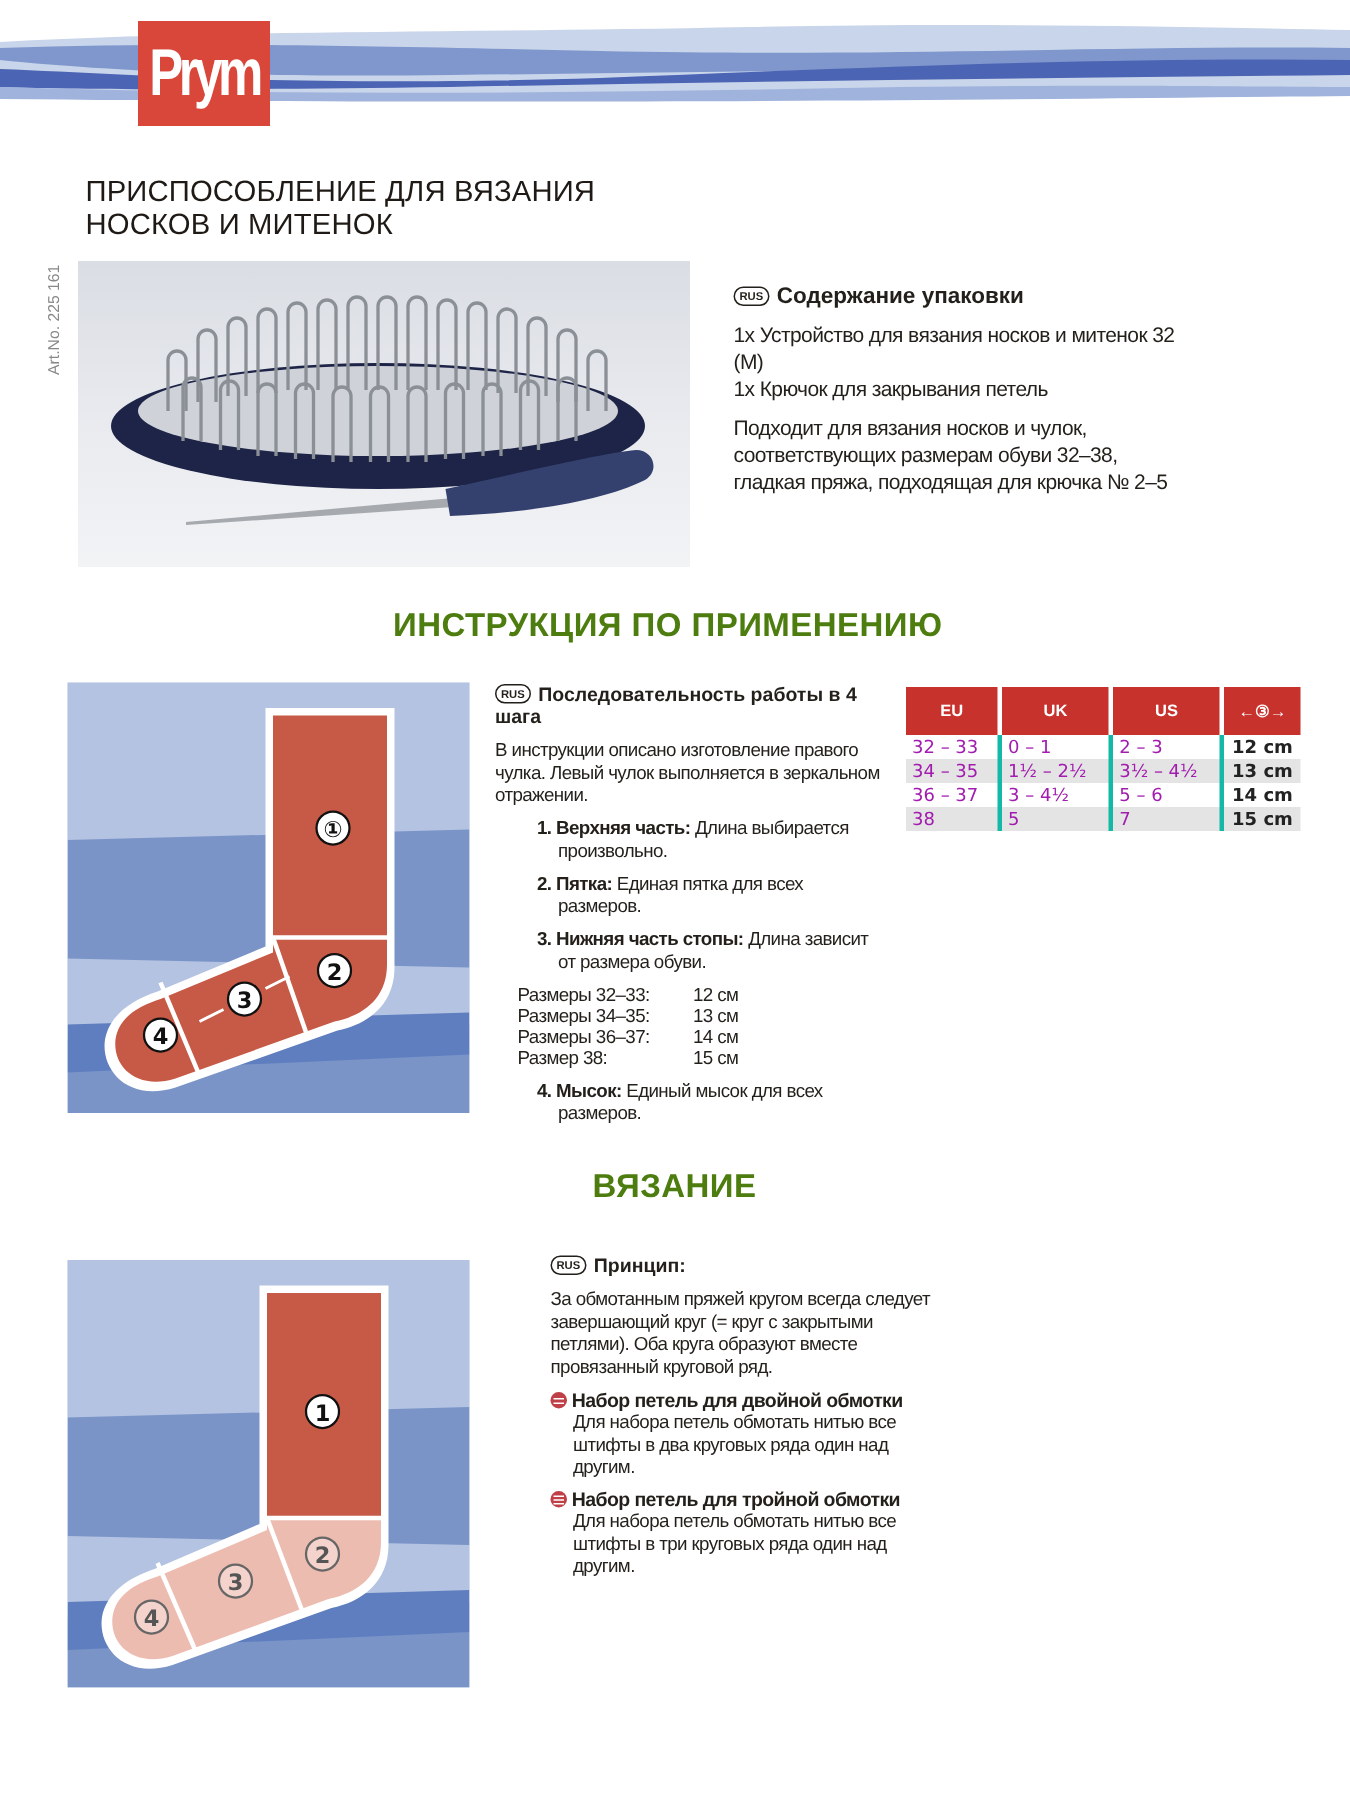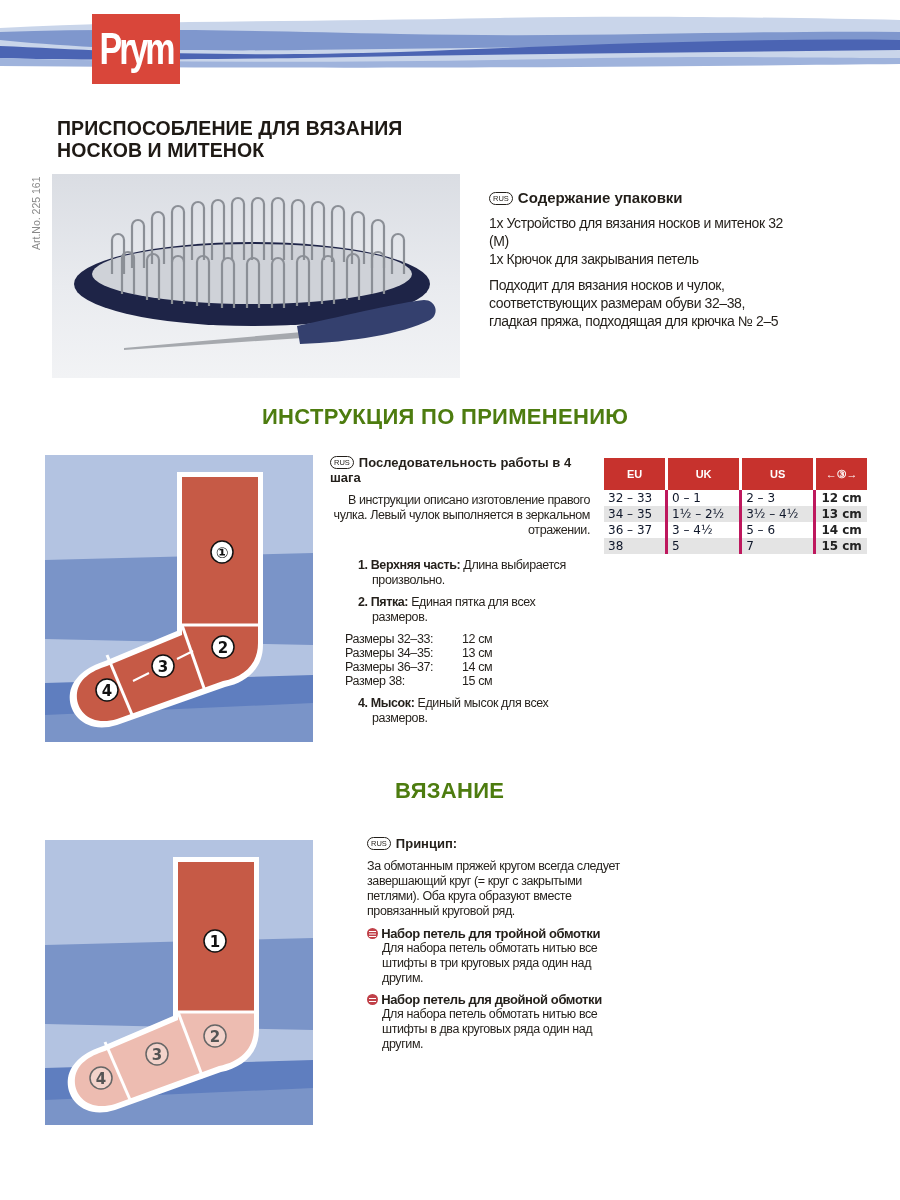--- a/index.html
+++ b/index.html
@@ -4,50 +4,50 @@
 <style>
   * { box-sizing: border-box; margin: 0; padding: 0; }
   html, body { width: 900px; height: 1200px; background: #ffffff; overflow: hidden; }
   body { position: relative; font-family: "Liberation Sans", "DejaVu Sans", sans-serif; color: #231f1a; }
 
   
   .header-band { position: absolute; left: 0; top: 0; width: 900px; height: 80px; }
   .logo { position: absolute; left: 92px; top: 14px; width: 88px; height: 70px; background: #d9463a; display: flex; align-items: center; justify-content: center; }
   .logo span { color: #fff; font-weight: bold; font-size: 34px; letter-spacing: -3px; font-family: "Liberation Sans", sans-serif; transform: scaleY(1.3); }
 
-  .main-title { position: absolute; left: 57px; top: 117px; width: 420px; font-size: 19.5px; font-weight: bold; line-height: 22px; letter-spacing: 0.1px; color: #1f1a15; }
+  .main-title { position: absolute; left: 57px; top: 117px; width: 420px; font-size: 19.5px; font-weight: normal; line-height: 22px; letter-spacing: 0.1px; color: #1f1a15; }
 
   .art-no { position: absolute; left: 30px; top: 250px; font-size: 10.5px; color: #888; transform: rotate(-90deg); transform-origin: left top; white-space: nowrap; font-family: "Liberation Sans", sans-serif; }
 
   .photo { position: absolute; left: 52px; top: 174px; width: 408px; height: 204px; background: linear-gradient(180deg, #dadde3 0%, #e9ebef 55%, #f2f3f5 100%); overflow: hidden; }
 
-  .rus-badge { display: inline-block; border: 1.3px solid #231f1a; border-radius: 8px; font-size: 7.5px; font-weight: normal; padding: 1px 3px; line-height: 9px; vertical-align: 2px; margin-right: 5px; font-family: "Liberation Sans", sans-serif; }
+  .rus-badge { display: inline-block; border: 1.3px solid #231f1a; border-radius: 8px; font-size: 7.5px; font-weight: bold; padding: 1px 3px; line-height: 9px; vertical-align: 2px; margin-right: 5px; font-family: "Liberation Sans", sans-serif; }
 
   .contents { position: absolute; left: 489px; top: 188px; width: 300px; }
   .contents h3 { font-size: 15px; font-weight: bold; line-height: 20px; margin-bottom: 6px; }
   .contents p { font-size: 14px; line-height: 18px; margin-bottom: 8px; font-family: "Liberation Sans", sans-serif; transform-origin: left; }
   .cond { letter-spacing: -0.4px; }
 
   .section-title { position: absolute; font-size: 22px; font-weight: bold; color: #4d7c0f; letter-spacing: 0.3px; }
 
   .sock-box { position: absolute; width: 268px; background: #b3c3e1; overflow: hidden; }
 
   .steps { position: absolute; left: 330px; top: 455px; width: 260px; font-size: 12.5px; line-height: 15px; }
   .steps h4 { font-size: 13px; font-weight: bold; line-height: 15px; margin-bottom: 8px; }
-  .steps p { margin-bottom: 20px; text-align: right; }
+  .steps p { margin-bottom: 7px; }
   .steps .step { margin-bottom: 7px; padding-left: 14px; text-indent: -14px; margin-left: 28px; }
   .steps .step b { font-weight: bold; }
   .size-list { padding-left: 15px; margin-bottom: 8px; }
   .size-row { display: flex; line-height: 14px; }
   .size-row .lbl { width: 117px; }
 
   .size-table { position: absolute; left: 604px; top: 458px; width: 263px; border-collapse: separate; border-spacing: 0; font-family: "DejaVu Sans", sans-serif; }
   .size-table th { background: #c7322d; color: #fff; font-size: 11px; font-weight: bold; height: 32px; padding: 0; border-right: 3px solid #fff; text-align: center; font-family: "Liberation Sans", sans-serif; }
   .size-table th:last-child { border-right: none; }
-  .size-table td { font-size: 12px; height: 16px; padding: 0 0 0 4px; color: #0f172a; border-right: 3px solid #be185d; }
+  .size-table td { font-size: 12px; height: 16px; padding: 0 0 0 4px; color: #a21caf; border-right: 3px solid #14b8a6; }
   .size-table td:last-child { border-right: none; font-weight: bold; color: #222; text-align: center; padding: 0; }
   .size-table tr.alt td { background: #e4e4e4; }
 
   .principle { position: absolute; left: 367px; top: 836px; width: 260px; font-size: 12.5px; line-height: 15px; }
   .principle h4 { font-size: 13px; font-weight: bold; margin-bottom: 8px; }
   .principle p { margin-bottom: 7px; }
   .wrap-icon { display: inline-block; width: 11px; height: 11px; border-radius: 50%; background: #c04048; vertical-align: -1px; position: relative; }
   .wrap-icon::before, .wrap-icon::after { content: ""; position: absolute; left: 2px; right: 2px; height: 1.3px; background: #fff; }
   .wrap-icon.dbl::before { top: 3.5px; } .wrap-icon.dbl::after { top: 6.5px; }
   .wrap-icon.tri::before { top: 2.5px; box-shadow: 0 2.5px 0 #fff; } .wrap-icon.tri::after { top: 7.5px; }
@@ -142,20 +142,21 @@
     </g>
     <path d="M88,226 L104,218 M132,204 L148,196" stroke="#fff" stroke-width="2"></path>
   </svg>
 </div>
 
 <div class="steps">
   <h4><span class="rus-badge">RUS</span><span>Последовательность работы в 4 шага</span></h4>
   <p class="cond">В инструкции описано изготовление правого чулка. Левый чулок выполняется в зеркальном отражении.</p>
   <div class="step cond"><b>1.</b> <b>Верхняя часть:</b> <span>Длина выбирается произвольно.</span></div>
   <div class="step cond"><b>2.</b> <b>Пятка:</b> <span>Единая пятка для всех размеров.</span></div>
+  <div class="step cond"><b>3.</b> <b>Нижняя часть стопы:</b> <span>Длина зависит от размера обуви.</span></div>
   <div class="size-list cond">
     <div class="size-row">
         <span class="lbl">Размеры 32–33:</span>
         <span>12 см</span>
       </div>
     <div class="size-row">
         <span class="lbl">Размеры 34–35:</span>
         <span>13 см</span>
       </div>
     <div class="size-row">
@@ -231,20 +232,20 @@
       <circle cx="56" cy="238" r="11" fill="#f3d3cb" stroke="#666" stroke-width="1.5"></circle>
         <text x="56" y="244" fill="#555">4</text>
     </g>
   </svg>
 </div>
 
 <div class="principle">
   <h4><span class="rus-badge">RUS</span><span>Принцип:</span></h4>
   <p class="cond">За обмотанным пряжей кругом всегда следует завершающий круг (= круг с закрытыми петлями). Оба круга образуют вместе провязанный круговой ряд.</p>
   <div class="cast-on cond">
+    <div class="head"><span class="wrap-icon dbl"></span> <span>Набор петель для двойной обмотки</span></div>
+    <div class="body">Для набора петель обмотать нитью все штифты в два круговых ряда один над другим.</div>
+  </div>
+  <div class="cast-on cond">
     <div class="head"><span class="wrap-icon tri"></span> <span>Набор петель для тройной обмотки</span></div>
     <div class="body">Для набора петель обмотать нитью все штифты в три круговых ряда один над другим.</div>
   </div>
-  <div class="cast-on cond">
-    <div class="head"><span class="wrap-icon dbl"></span> <span>Набор петель для двойной обмотки</span></div>
-    <div class="body">Для набора петель обмотать нитью все штифты в два круговых ряда один над другим.</div>
-  </div>
 </div>
 
 </body></html>

